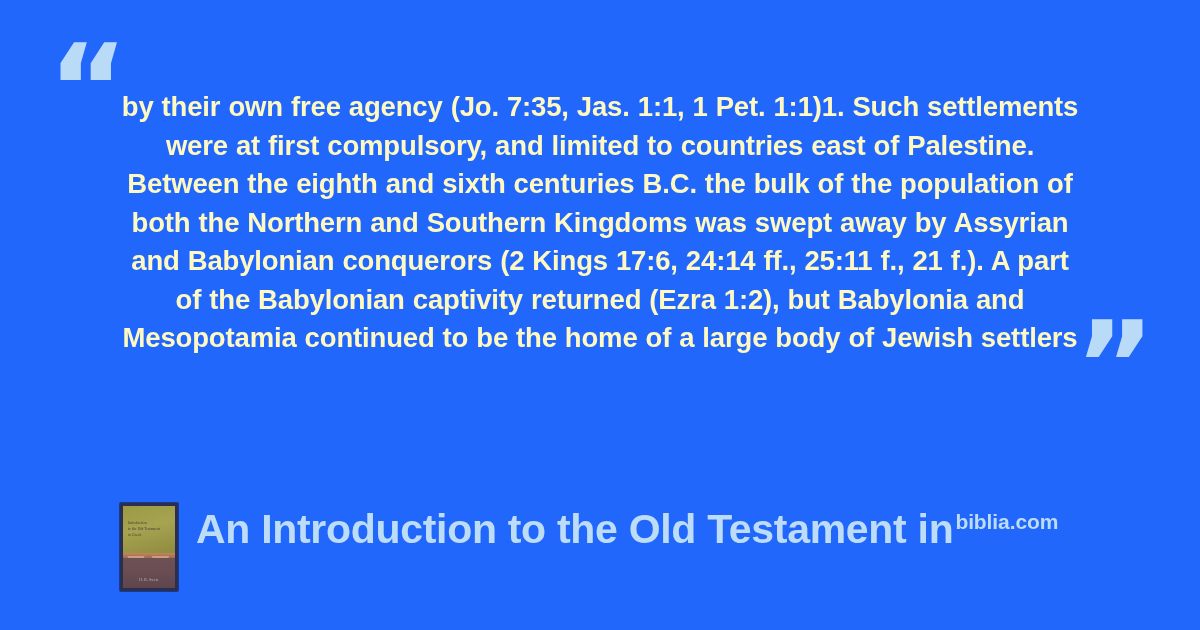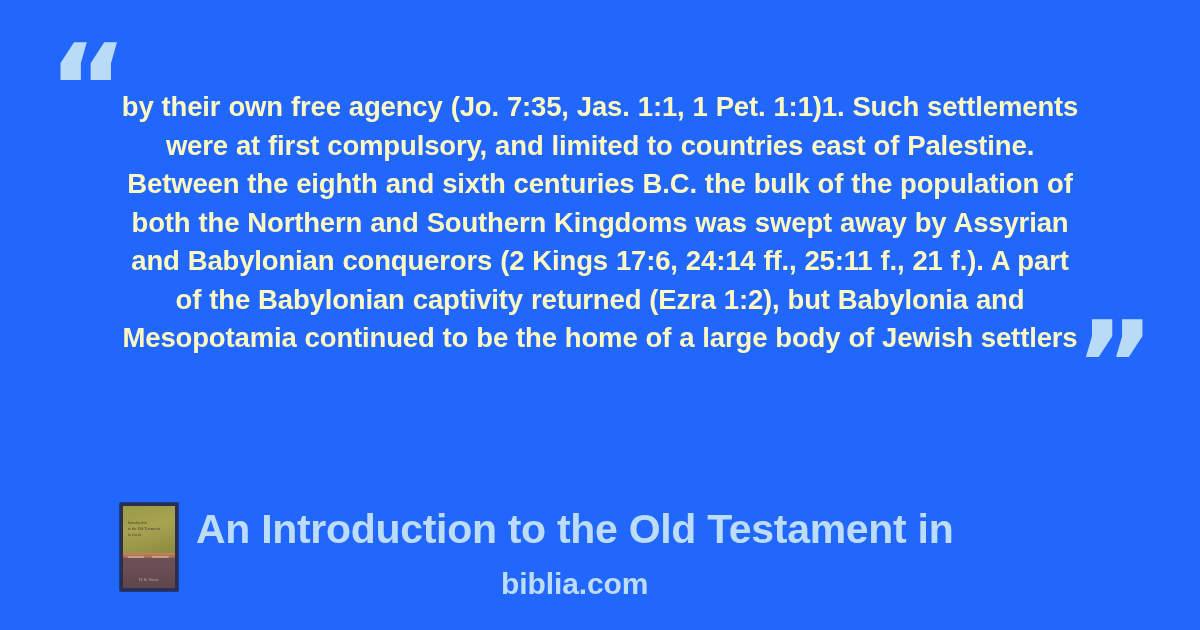--- a/index.html
+++ b/index.html
@@ -142,40 +142,40 @@
     text-align: center;
     color: #d6c9c4;
     font-family: "Liberation Serif", serif;
     font-size: 3.6px;
     letter-spacing: 0.2px;
     opacity: 0.85;
   }
 
   #attr-text {
     display: flex;
-    flex-direction: column;
+    flex-direction: row;
     justify-content: flex-start;
     padding-top: 2px;
   }
   #book-title {
     margin: 0;
     color: #bcdcf8;
     font-family: "Liberation Sans", sans-serif;
     font-weight: 700;
     font-size: 41px;
     line-height: 48px;
     letter-spacing: -0.3px;
     white-space: nowrap;
   }
   #site-name {
-    margin: 16px;
+    margin: 2px;
     color: #bcdcf8;
     font-family: "Liberation Sans", sans-serif;
     font-weight: 700;
-    font-size: 30px;
+    font-size: 21px;
     line-height: 30px;
     letter-spacing: -0.1px;
     text-align: center;
   }
 </style>
 </head>
 <body>
 
 <div id="card">
 

